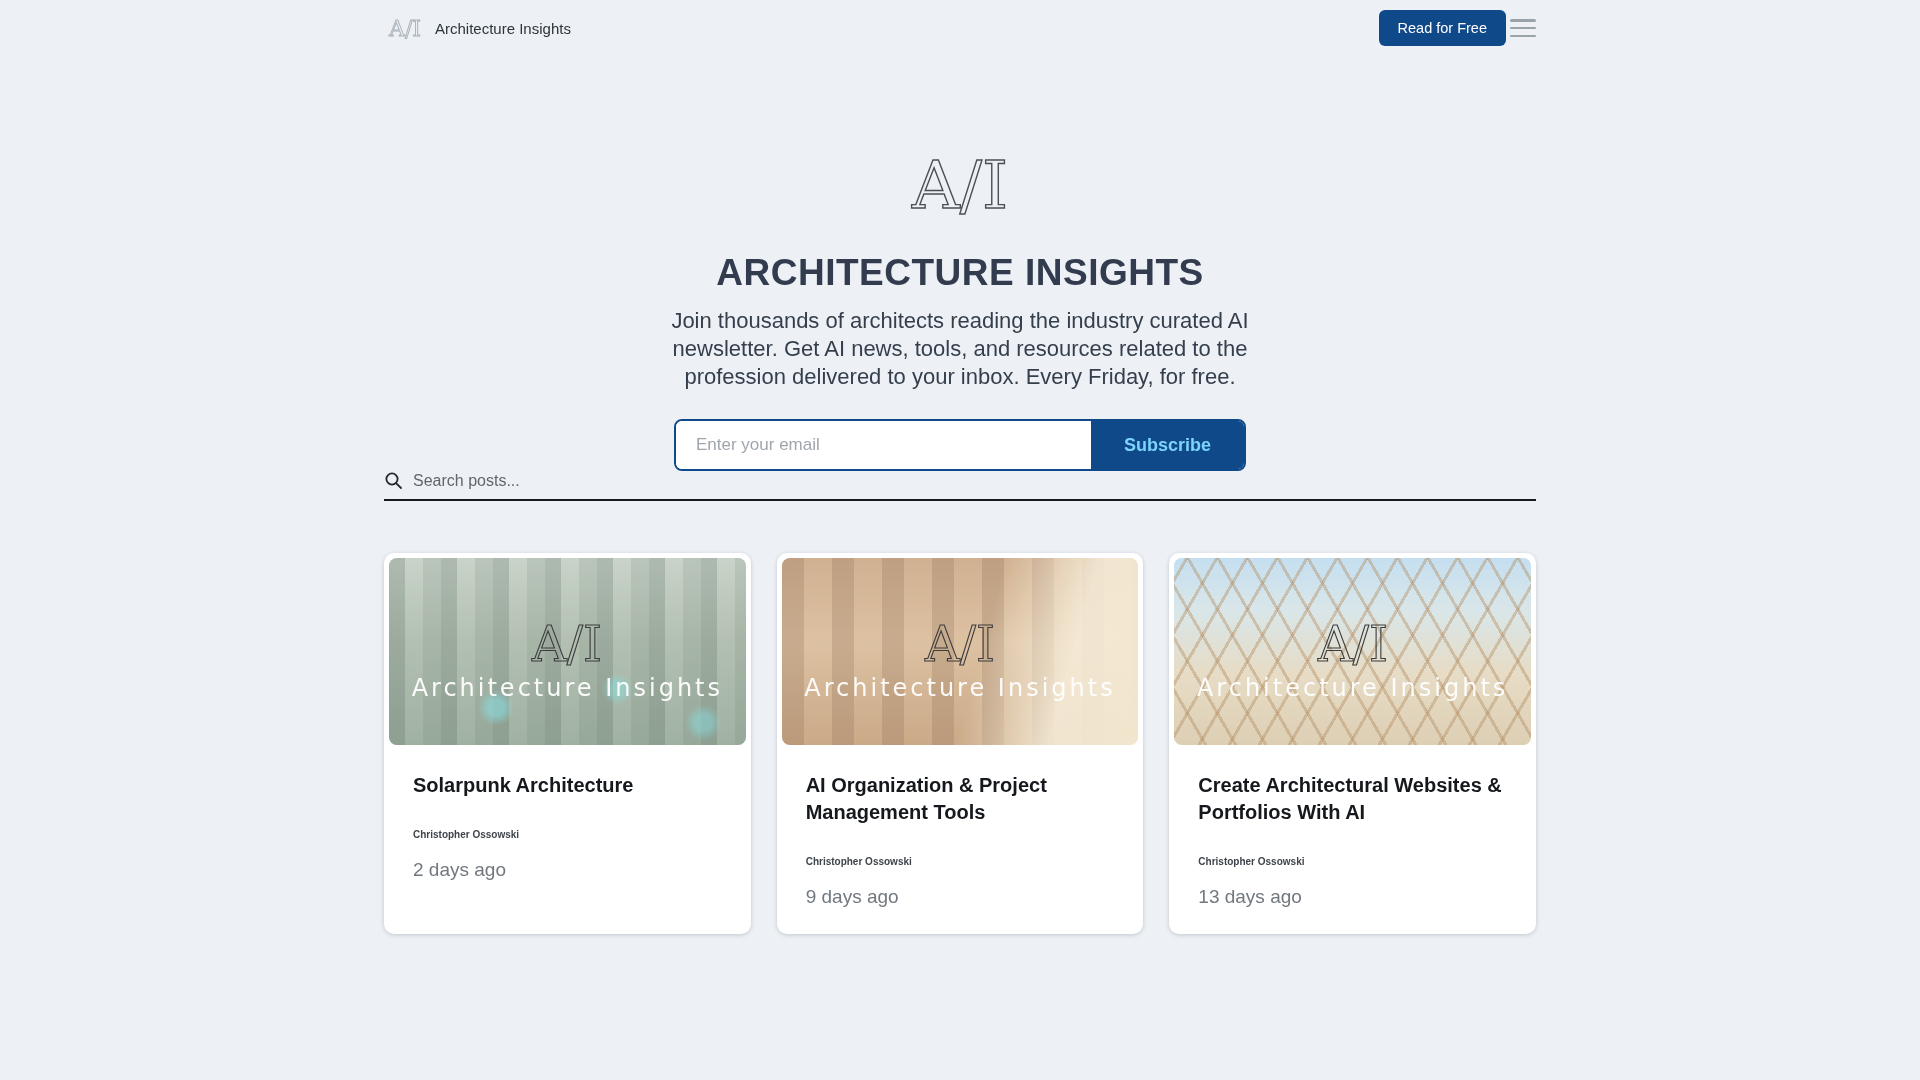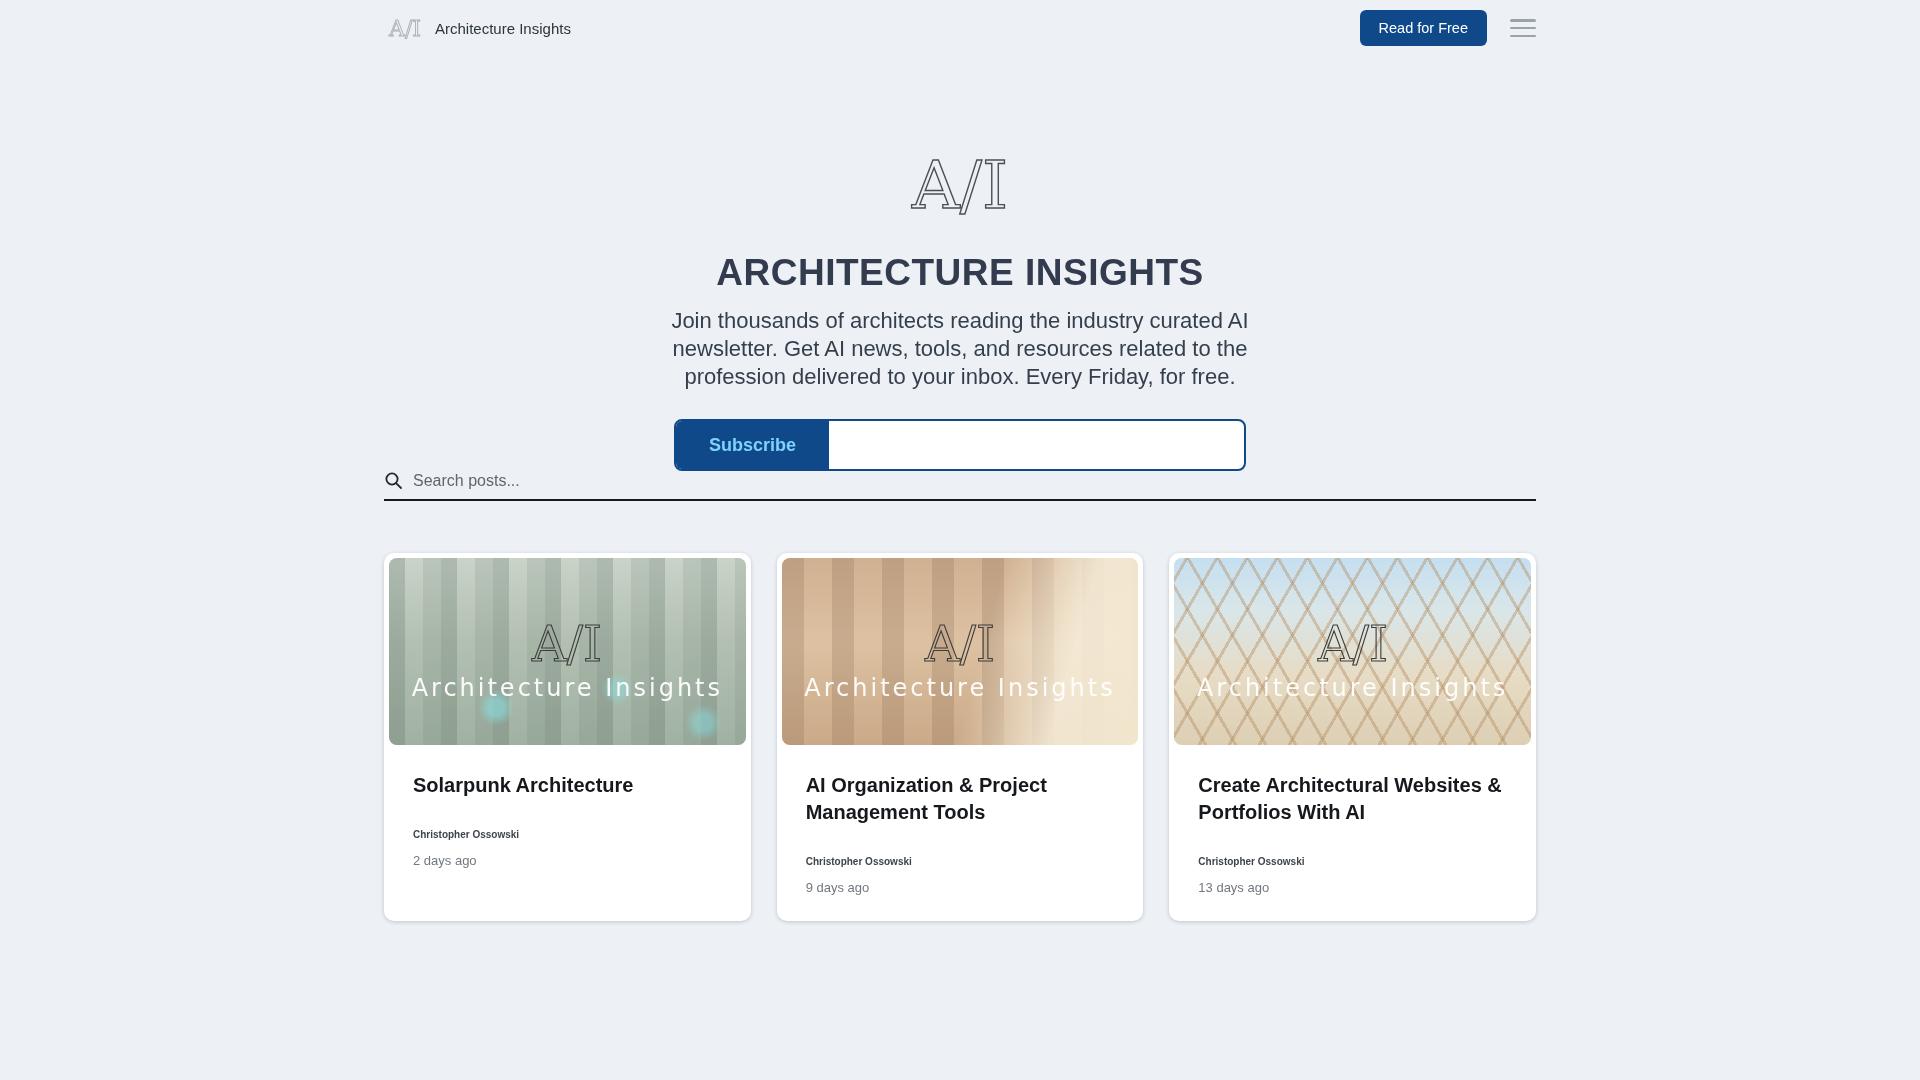--- a/index.html
+++ b/index.html
@@ -9,21 +9,21 @@
     font-family:"Liberation Sans", sans-serif;
     color:#3a4450;
   }
   .container { width:1152px; margin:0 auto; }
 
   
   .header { height:56px; display:flex; align-items:center; justify-content:space-between; }
   .brand { display:flex; align-items:center; gap:9px; cursor:pointer; }
   .brand-logo { display:block; }
   .brand-name { font-size:15px; color:#2c343c; }
-  .header-right { display:flex; align-items:center; gap:23px; }
+  .header-right { display:flex; align-items:center; gap:4px; }
   .cta-btn {
     background:#10498A; color:#fff; border:none; border-radius:6px;
     padding:10px 19px; font-size:14.5px; font-family:inherit; cursor:pointer;
   }
   .hamburger { width:26px; height:18px; display:flex; flex-direction:column; justify-content:space-between; cursor:pointer; }
   .hamburger span { display:block; height:2.5px; border-radius:2px; background:#9aa2aa; }
 
   
   .hero { text-align:center; padding-top:90px; }
   .hero-logo { display:inline-block; }
@@ -75,21 +75,21 @@
     position:absolute; inset:0; z-index:2; display:flex; flex-direction:column;
     align-items:center; justify-content:center; padding-top:14px;
   }
   .wm-text {
     margin-top:2px; color:#fff; font-family:"DejaVu Sans", sans-serif;
     font-size:24px; letter-spacing:3px; opacity:0.95; white-space:nowrap;
   }
   .card-body { padding:22px 29px 26px; }
   .card-title { font-size:20px; font-weight:bold; color:#15181c; line-height:1.35; }
   .card-author { margin-top:30px; font-size:10px; font-weight:bold; color:#3e444b; }
-  .card-date { margin-top:13px; font-size:13px; color:#72787f; }
+  .card-date { margin-top:19px; font-size:19px; color:#72787f; }
 
   
   .img-solarpunk {
     background:
       radial-gradient(circle at 30% 80%, rgba(110,220,225,0.55) 0 8px, transparent 18px),
       radial-gradient(circle at 64% 70%, rgba(110,220,225,0.45) 0 7px, transparent 16px),
       radial-gradient(circle at 88% 88%, rgba(110,220,225,0.45) 0 8px, transparent 18px),
       repeating-linear-gradient(90deg, rgba(66,88,74,0.30) 0 16px, rgba(152,168,150,0.12) 16px 34px, rgba(96,118,102,0.24) 34px 52px),
       linear-gradient(180deg, #c6d0c3 0%, #a5b4a2 45%, #8ba08d 100%);
   }
@@ -126,20 +126,21 @@
   </div>
 </header>
 
 <section class="hero">
   <svg class="hero-logo" width="130" height="78" viewBox="0 0 130 78">
     <text x="65" y="62" text-anchor="middle" font-family="DejaVu Serif, serif" font-size="66" fill="none" stroke="#4b5058" stroke-width="1.4">A/I</text>
   </svg>
   <h1 class="hero-title">ARCHITECTURE INSIGHTS</h1>
   <p class="hero-sub">Join thousands of architects reading the industry curated AI newsletter. Get AI news, tools, and resources related to the profession delivered to your inbox. Every Friday, for free.</p>
   <form class="subscribe-form">
+    <input class="email-input" type="email" placeholder="Enter your email" style="">
     <button class="subscribe-btn">Subscribe</button>
   </form>
 </section>
 
 <div class="container search-bar">
   <svg width="19" height="19" viewBox="0 0 19 19">
     <circle cx="8" cy="8" r="5.6" fill="none" stroke="#23262a" stroke-width="1.8"></circle>
     <line x1="12.3" y1="12.3" x2="17" y2="17" stroke="#23262a" stroke-width="1.8" stroke-linecap="round"></line>
   </svg>
   <input class="search-input" type="text" placeholder="Search posts..." style="">

